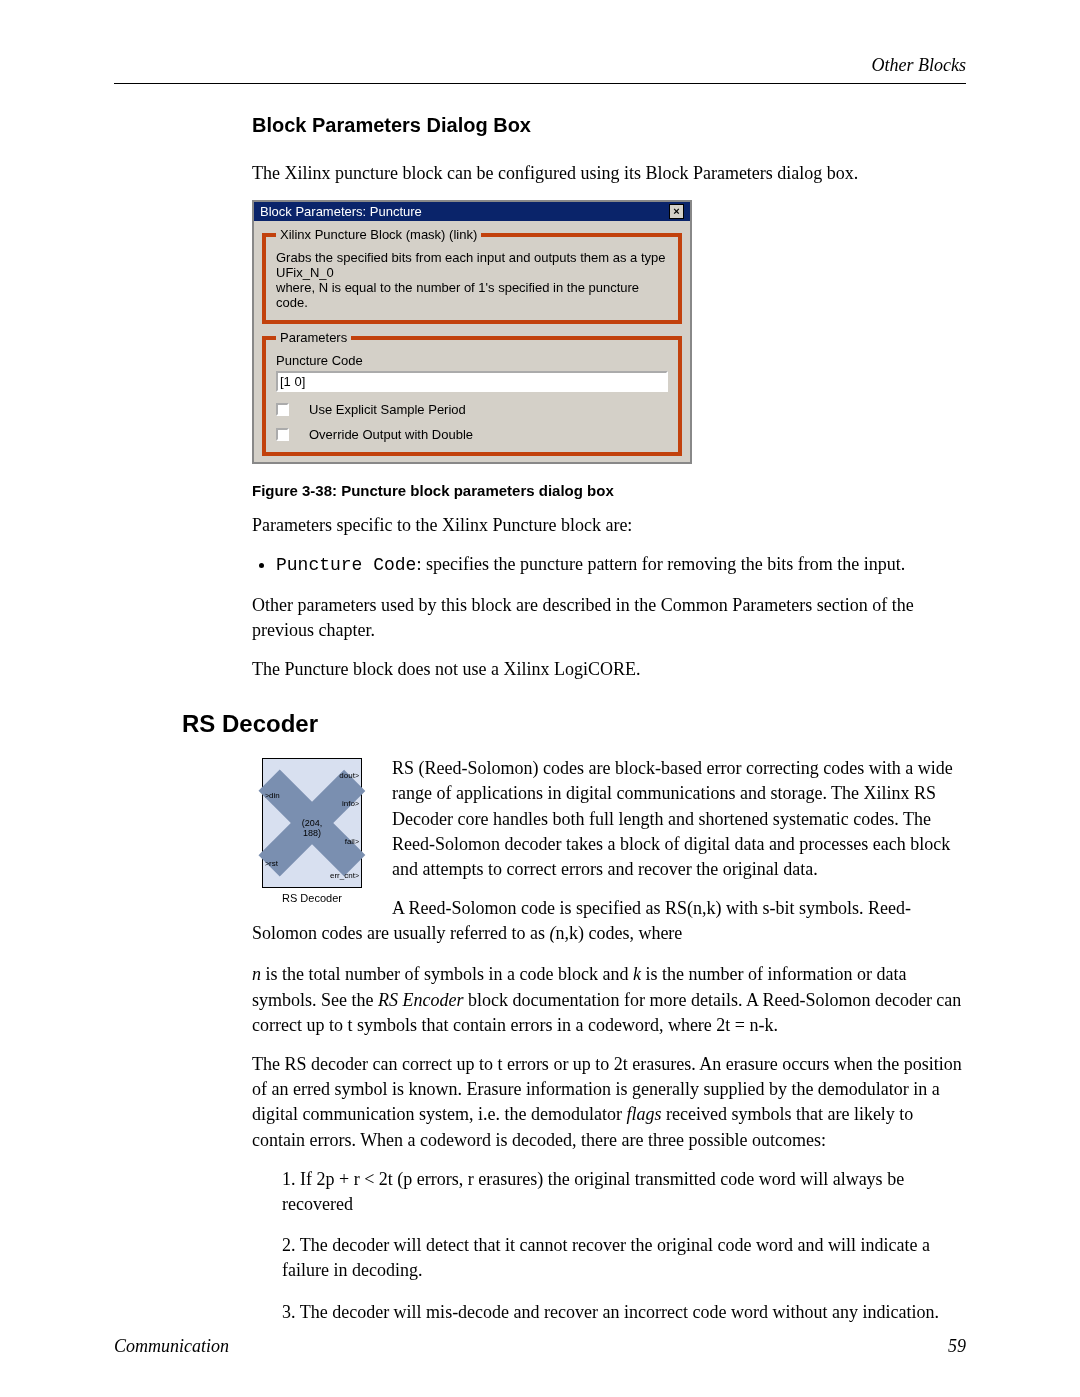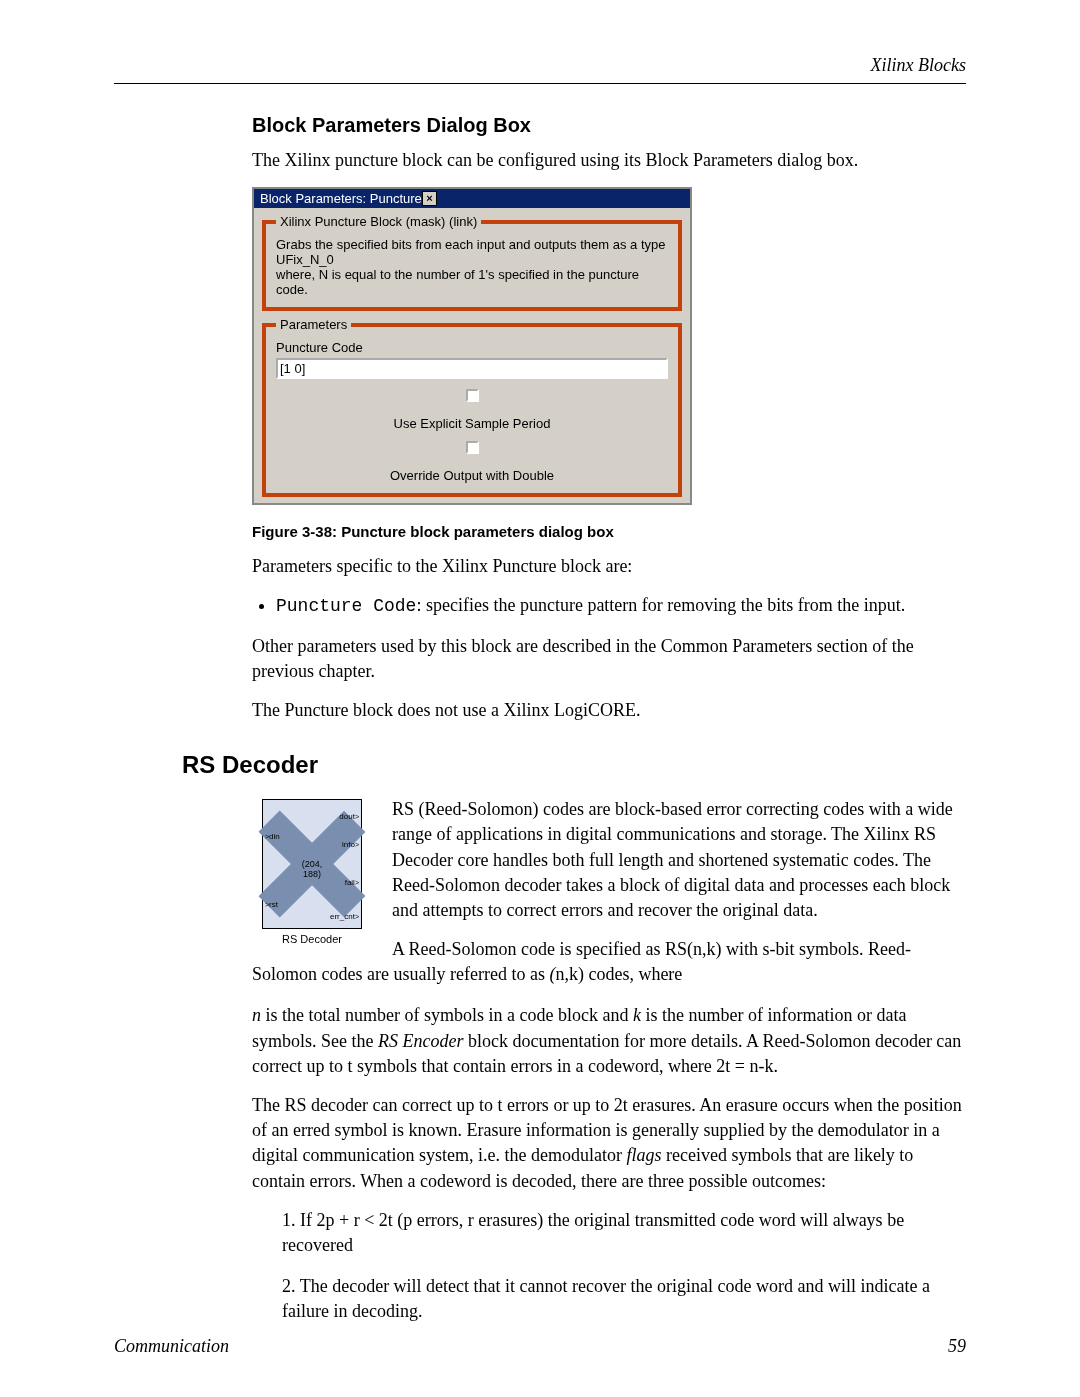--- a/index.html
+++ b/index.html
@@ -1,30 +1,30 @@
 <!DOCTYPE html>
 <html><head>
   <meta charset="utf-8">
   <style>
     * { box-sizing: border-box; margin: 0; padding: 0; }
     body { background: #fff; font-family: Georgia, 'Times New Roman', serif; color: #000; }
     .page { width: 1080px; height: 1397px; margin: 0 auto; position: relative; padding: 55px 114px 40px 114px; }
     .header-right { position: absolute; top: 55px; right: 114px; font-style: italic; font-size: 18px; }
     .rule { border: none; border-top: 1px solid #000; margin-top: 28px; }
     .content { margin-top: 30px; padding-left: 138px; }
-    h2.section-sub { font-family: Arial, Helvetica, sans-serif; font-weight: bold; font-size: 20px; margin-bottom: 11px; }
+    h2.section-sub { font-family: Arial, Helvetica, sans-serif; font-weight: bold; font-size: 20px; margin-bottom: 24px; }
     h1.section-main { font-family: Arial, Helvetica, sans-serif; font-weight: bold; font-size: 24px; margin-top: 28px; margin-bottom: 18px; margin-left: -70px; }
     p.body { font-size: 18px; line-height: 1.4; margin-bottom: 14px; }
     .dialog-box { width: 440px; border: 2px solid #888; background: #d4d0c8; margin-top: 6px; margin-bottom: 18px; font-family: 'MS Sans Serif', Arial, sans-serif; font-size: 13px; }
-    .dialog-title { background: #0a246a; color: #fff; padding: 2px 6px; display: flex; align-items: center; font-size: 13px; }
+    .dialog-title { background: #0a246a; color: #fff; padding: 2px 6px; display: flex; justify-content: space-between; align-items: center; font-size: 13px; }
     .close-box { width: 15px; height: 15px; background: #d4d0c8; border: 1px solid #000; color: #000; font-size: 11px; font-weight: bold; text-align: center; line-height: 13px; }
     fieldset { border: 4px solid #c2410c; margin: 6px 8px; padding: 8px 10px 10px 10px; font-size: 13px; }
     legend { padding: 0 4px; color: #000; }
     .dialog-input { width: 100%; border: 2px inset #fff; background: #fff; font-family: inherit; font-size: 13px; padding: 1px 2px; margin-top: 3px; }
-    .chk-row { display: flex; align-items: center; gap: 14px; margin-top: 10px; font-size: 13px; flex-direction: column; }
+    .chk-row { display: flex; align-items: center; gap: 20px; margin-top: 10px; font-size: 13px; }
     .chk { width: 13px; height: 13px; border: 2px inset #fff; background: #fff; }
     .fig-caption { font-family: Arial, Helvetica, sans-serif; font-weight: bold; font-size: 15px; margin-bottom: 14px; }
     ul.bullet { list-style: disc; margin-left: 24px; margin-bottom: 14px; }
     ul.bullet li { font-size: 18px; line-height: 1.4; }
     code.mono { font-family: 'Courier New', monospace; }
     .rs-icon-block { display: inline-block; float: left; width: 120px; margin-right: 20px; margin-top: 2px; margin-bottom: 4px; text-align: center; }
     .rs-icon-box { width: 100px; height: 130px; border: 1px solid #000; background: #d8e0f0; position: relative; margin: 0 auto; font-family: Arial, sans-serif; font-size: 8px; }
     .rs-x { position: absolute; inset: 6px; }
     .rs-x::before, .rs-x::after { content: ''; position: absolute; background: #7a8fb0; }
     .rs-x::before { width: 141%; height: 30px; top: 50%; left: 50%; transform: translate(-50%,-50%) rotate(45deg); }
@@ -39,21 +39,21 @@
     .indent-block p { font-size: 18px; line-height: 1.4; margin-bottom: 16px; }
     .footer-left { position: absolute; bottom: 40px; left: 114px; font-style: italic; font-size: 18px; }
     .footer-right { position: absolute; bottom: 40px; right: 114px; font-style: italic; font-size: 18px; }
     .italic { font-style: italic; }
     .clearfix::after, .rs-para::after { content: ''; display: table; clear: both; }
   </style>
 </head>
 <body>
 
 <div class="page">
-  <div class="header-right">Xilinx Blocks</div>
+  <div class="header-right">Other Blocks</div>
   <hr class="rule">
 
   <div class="content">
 
     <h2 class="section-sub">Block Parameters Dialog Box</h2>
     <p class="body">The Xilinx puncture block can be configured using its Block Parameters dialog box.</p>
 
     <div class="dialog-box">
       <div class="dialog-title">
         <span>Block Parameters: Puncture</span>
@@ -118,19 +118,20 @@
       <span class="italic">n</span><span> is the total number of symbols in a code block and </span><span class="italic">k</span><span> is the number of information or data symbols. See the </span><span class="italic">RS Encoder</span><span> block documentation for more details. A Reed-Solomon decoder can correct up to t symbols that contain errors in a codeword, where 2t = n-k.</span>
     </p>
 
     <p class="body">
       <span>The RS decoder can correct up to t errors or up to 2t erasures. An erasure occurs when the position of an erred symbol is known. Erasure information is generally supplied by the demodulator in a digital communication system, i.e. the demodulator </span><span class="italic">flags</span><span> received symbols that are likely to contain errors. When a codeword is decoded, there are three possible outcomes:</span>
     </p>
 
     <div class="indent-block">
       <p>1. If 2p + r &lt; 2t (p errors, r erasures) the original transmitted code word will always be recovered</p>
       <p>2. The decoder will detect that it cannot recover the original code word and will indicate a failure in decoding.</p>
+      <p>3. The decoder will mis-decode and recover an incorrect code word without any indication.</p>
     </div>
 
   </div>
 
   <div class="footer-left">Communication</div>
   <div class="footer-right">59</div>
 </div>
 
 </body></html>

